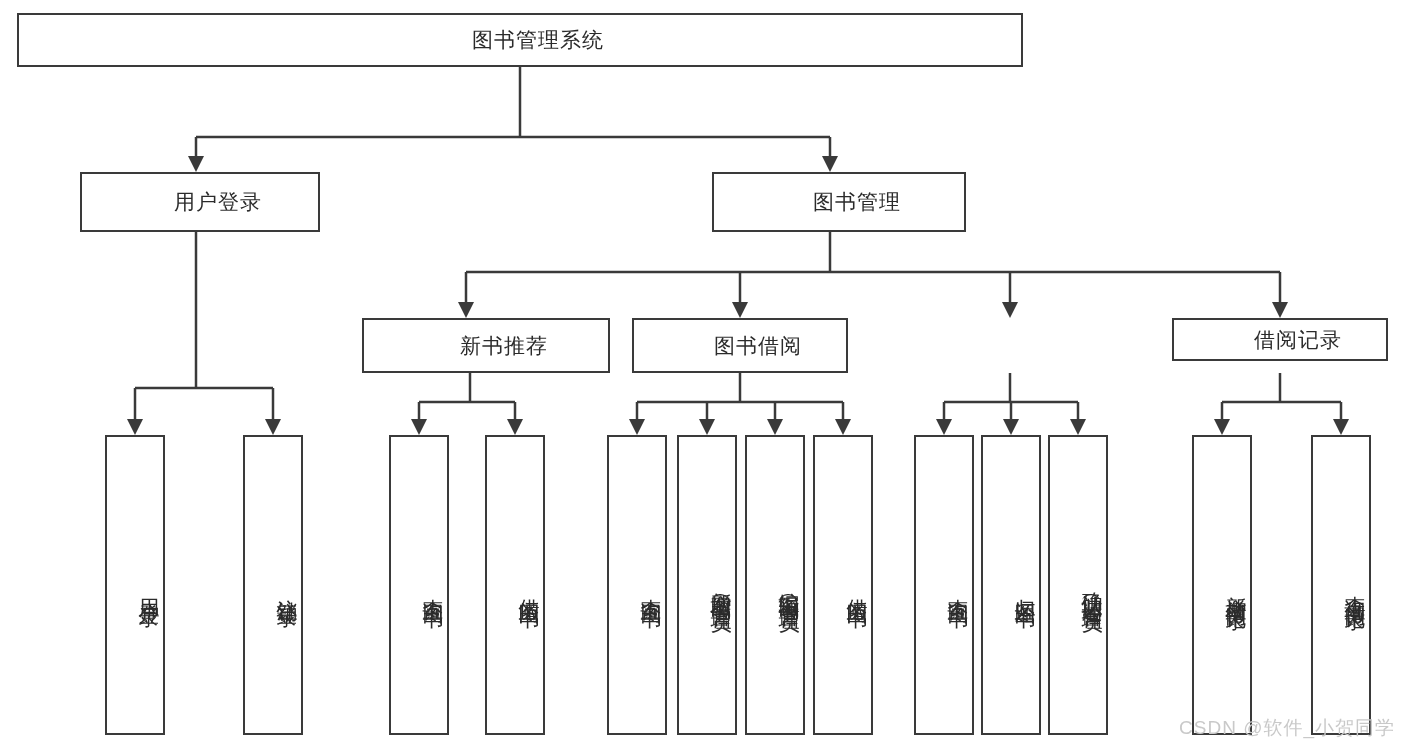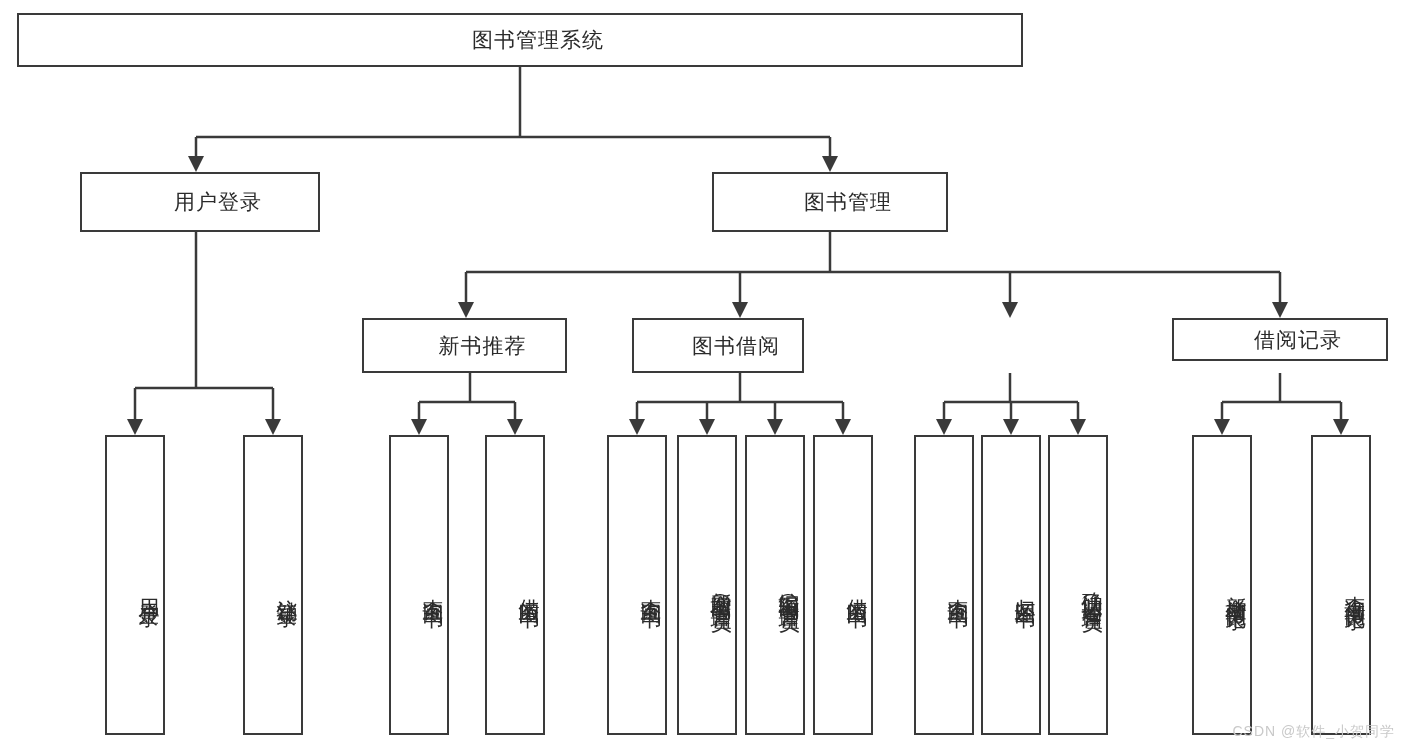--- a/index.html
+++ b/index.html
@@ -37,21 +37,21 @@
     justify-content:center;
   }
 
   svg.links{position:absolute;left:0;top:0;width:1405px;height:747px;pointer-events:none;}
   svg.links path,svg.links line{stroke:#3a3a3a;stroke-width:2.5;fill:none;}
   svg.links polygon{fill:#3a3a3a;}
 
   #watermark{
     position:absolute;
     right:10px;bottom:6px;
-    font-size:14px;
+    font-size:19px;
     color:#c9c9c9;
     letter-spacing:1px;
     white-space:nowrap;
   }
 </style>
 </head>
 <body>
 
 <div id="diagram">
 
@@ -113,24 +113,24 @@
     <line x1="1222" y1="402" x2="1341" y2="402"></line>
     <line x1="1222" y1="402" x2="1222" y2="421"></line>
     <line x1="1341" y1="402" x2="1341" y2="421"></line>
     <polygon points="1214,419 1230,419 1222,435"></polygon>
     <polygon points="1333,419 1349,419 1341,435"></polygon>
   </svg>
 
   <div class="node h" style="left:17px;top:13px;width:1006px;height:54px;">图书管理系统</div>
 
   <div class="node h" style="left:80px;top:172px;width:240px;height:60px;">用户登录</div>
-  <div class="node h" style="left:712px;top:172px;width:236px;height:60px;">图书管理</div>
+  <div class="node h" style="left:712px;top:172px;width:254px;height:60px;">图书管理</div>
 
-  <div class="node h" style="left:362px;top:318px;width:205px;height:55px;">新书推荐</div>
-  <div class="node h" style="left:632px;top:318px;width:172px;height:55px;">图书借阅</div>
+  <div class="node h" style="left:362px;top:318px;width:248px;height:55px;">新书推荐</div>
+  <div class="node h" style="left:632px;top:318px;width:216px;height:55px;">图书借阅</div>
   <div class="node h" style="left:1172px;top:318px;width:216px;height:43px;">借阅记录</div>
 
   <div class="node v" style="left:105px;top:435px;width:60px;height:300px;">用户登录</div>
   <div class="node v" style="left:243px;top:435px;width:60px;height:300px;">注销登录</div>
 
   <div class="node v" style="left:389px;top:435px;width:60px;height:300px;">查询图书</div>
   <div class="node v" style="left:485px;top:435px;width:60px;height:300px;">借阅图书</div>
 
   <div class="node v" style="left:607px;top:435px;width:60px;height:300px;">查询图书</div>
   <div class="node v" style="left:677px;top:435px;width:60px;height:300px;">新增图书（管理员）</div>

